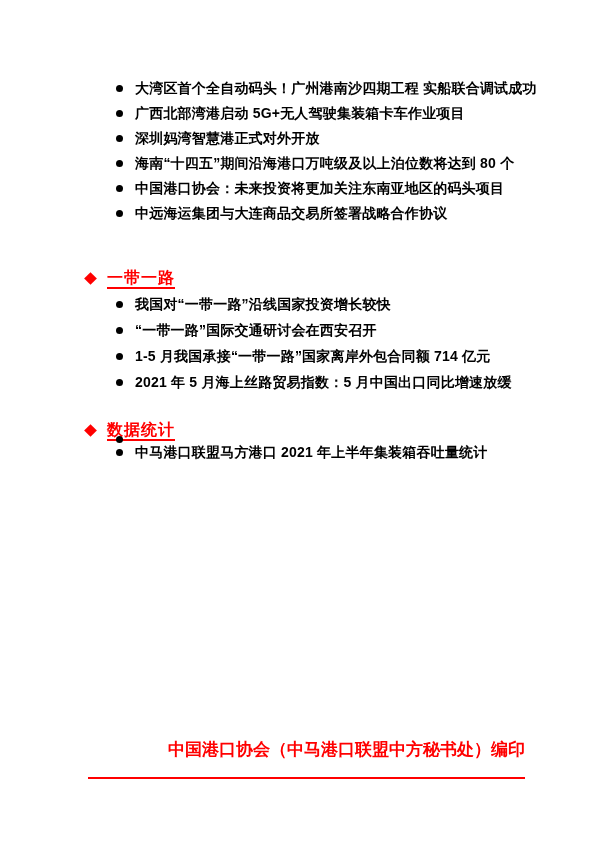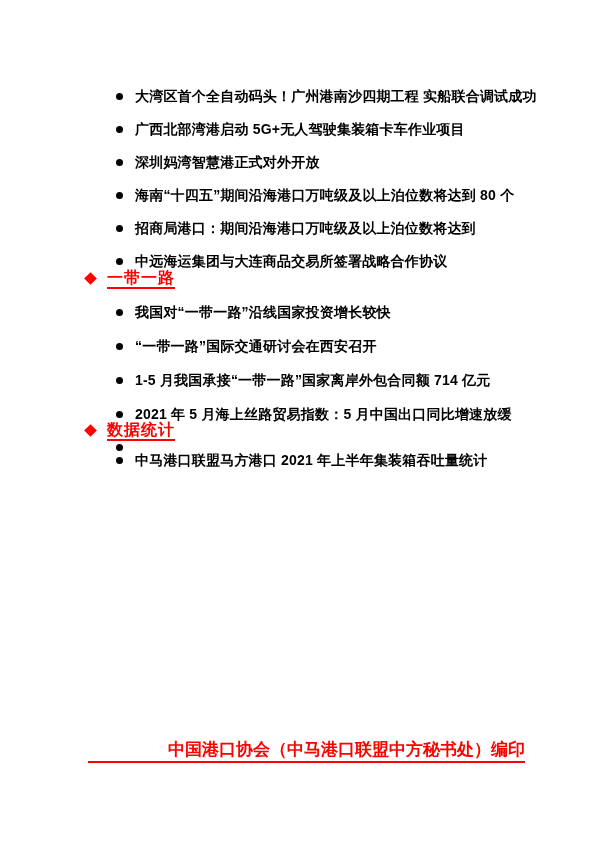--- a/index.html
+++ b/index.html
@@ -26,21 +26,20 @@
     right: 40px;
     list-style: none;
   }
   ul.blist li {
     position: relative;
     padding-left: 20px;
     font-size: 14px;
     font-weight: 600;
     white-space: nowrap;
     letter-spacing: 0.2px;
-    margin-top: 8px;
   }
   .news-list li      { line-height: 25px; }
   .belt-list li      { line-height: 26px; }
   .stats-list li     { line-height: 27px; }
   .bullet {
     position: absolute;
     left: 1px;
     top: 50%;
     margin-top: -3.5px;
     width: 7px;
@@ -79,35 +78,35 @@
     position: absolute;
     top: 741px;
     left: 88px;
     width: 437px;
     text-align: right;
     font-size: 17px;
     font-weight: bold;
     line-height: 18px;
     color: var(--accent, #f00);
     border-bottom: 2.5px solid var(--accent, #f00);
-    padding-bottom: 2px;
+    padding-bottom: 18px;
     white-space: nowrap;
   }
 </style>
 </head>
 <body>
 
 <div class="page">
 
   <ul class="blist news-list" style="top:76px">
     <li><span class="bullet"></span><span>大湾区首个全自动码头！广州港南沙四期工程 实船联合调试成功</span></li>
     <li><span class="bullet"></span><span>广西北部湾港启动 5G+无人驾驶集装箱卡车作业项目</span></li>
     <li><span class="bullet"></span><span>深圳妈湾智慧港正式对外开放</span></li>
     <li><span class="bullet"></span><span>海南“十四五”期间沿海港口万吨级及以上泊位数将达到 80 个</span></li>
-    <li><span class="bullet"></span><span>招商局港口：期间沿海港口万吨级及以上泊位数将达到</span></li>
+    <li><span class="bullet"></span><span>中国港口协会：未来投资将更加关注东南亚地区的码头项目</span></li>
     <li><span class="bullet"></span><span>中远海运集团与大连商品交易所签署战略合作协议</span></li>
   </ul>
 
   <div class="section-header" style="top:269px">
     <span class="diamond"></span>
     <span class="section-title">一带一路</span>
   </div>
   <ul class="blist belt-list" style="top:291px">
     <li><span class="bullet"></span><span>我国对“一带一路”沿线国家投资增长较快</span></li>
     <li><span class="bullet"></span><span>“一带一路”国际交通研讨会在西安召开</span></li>

